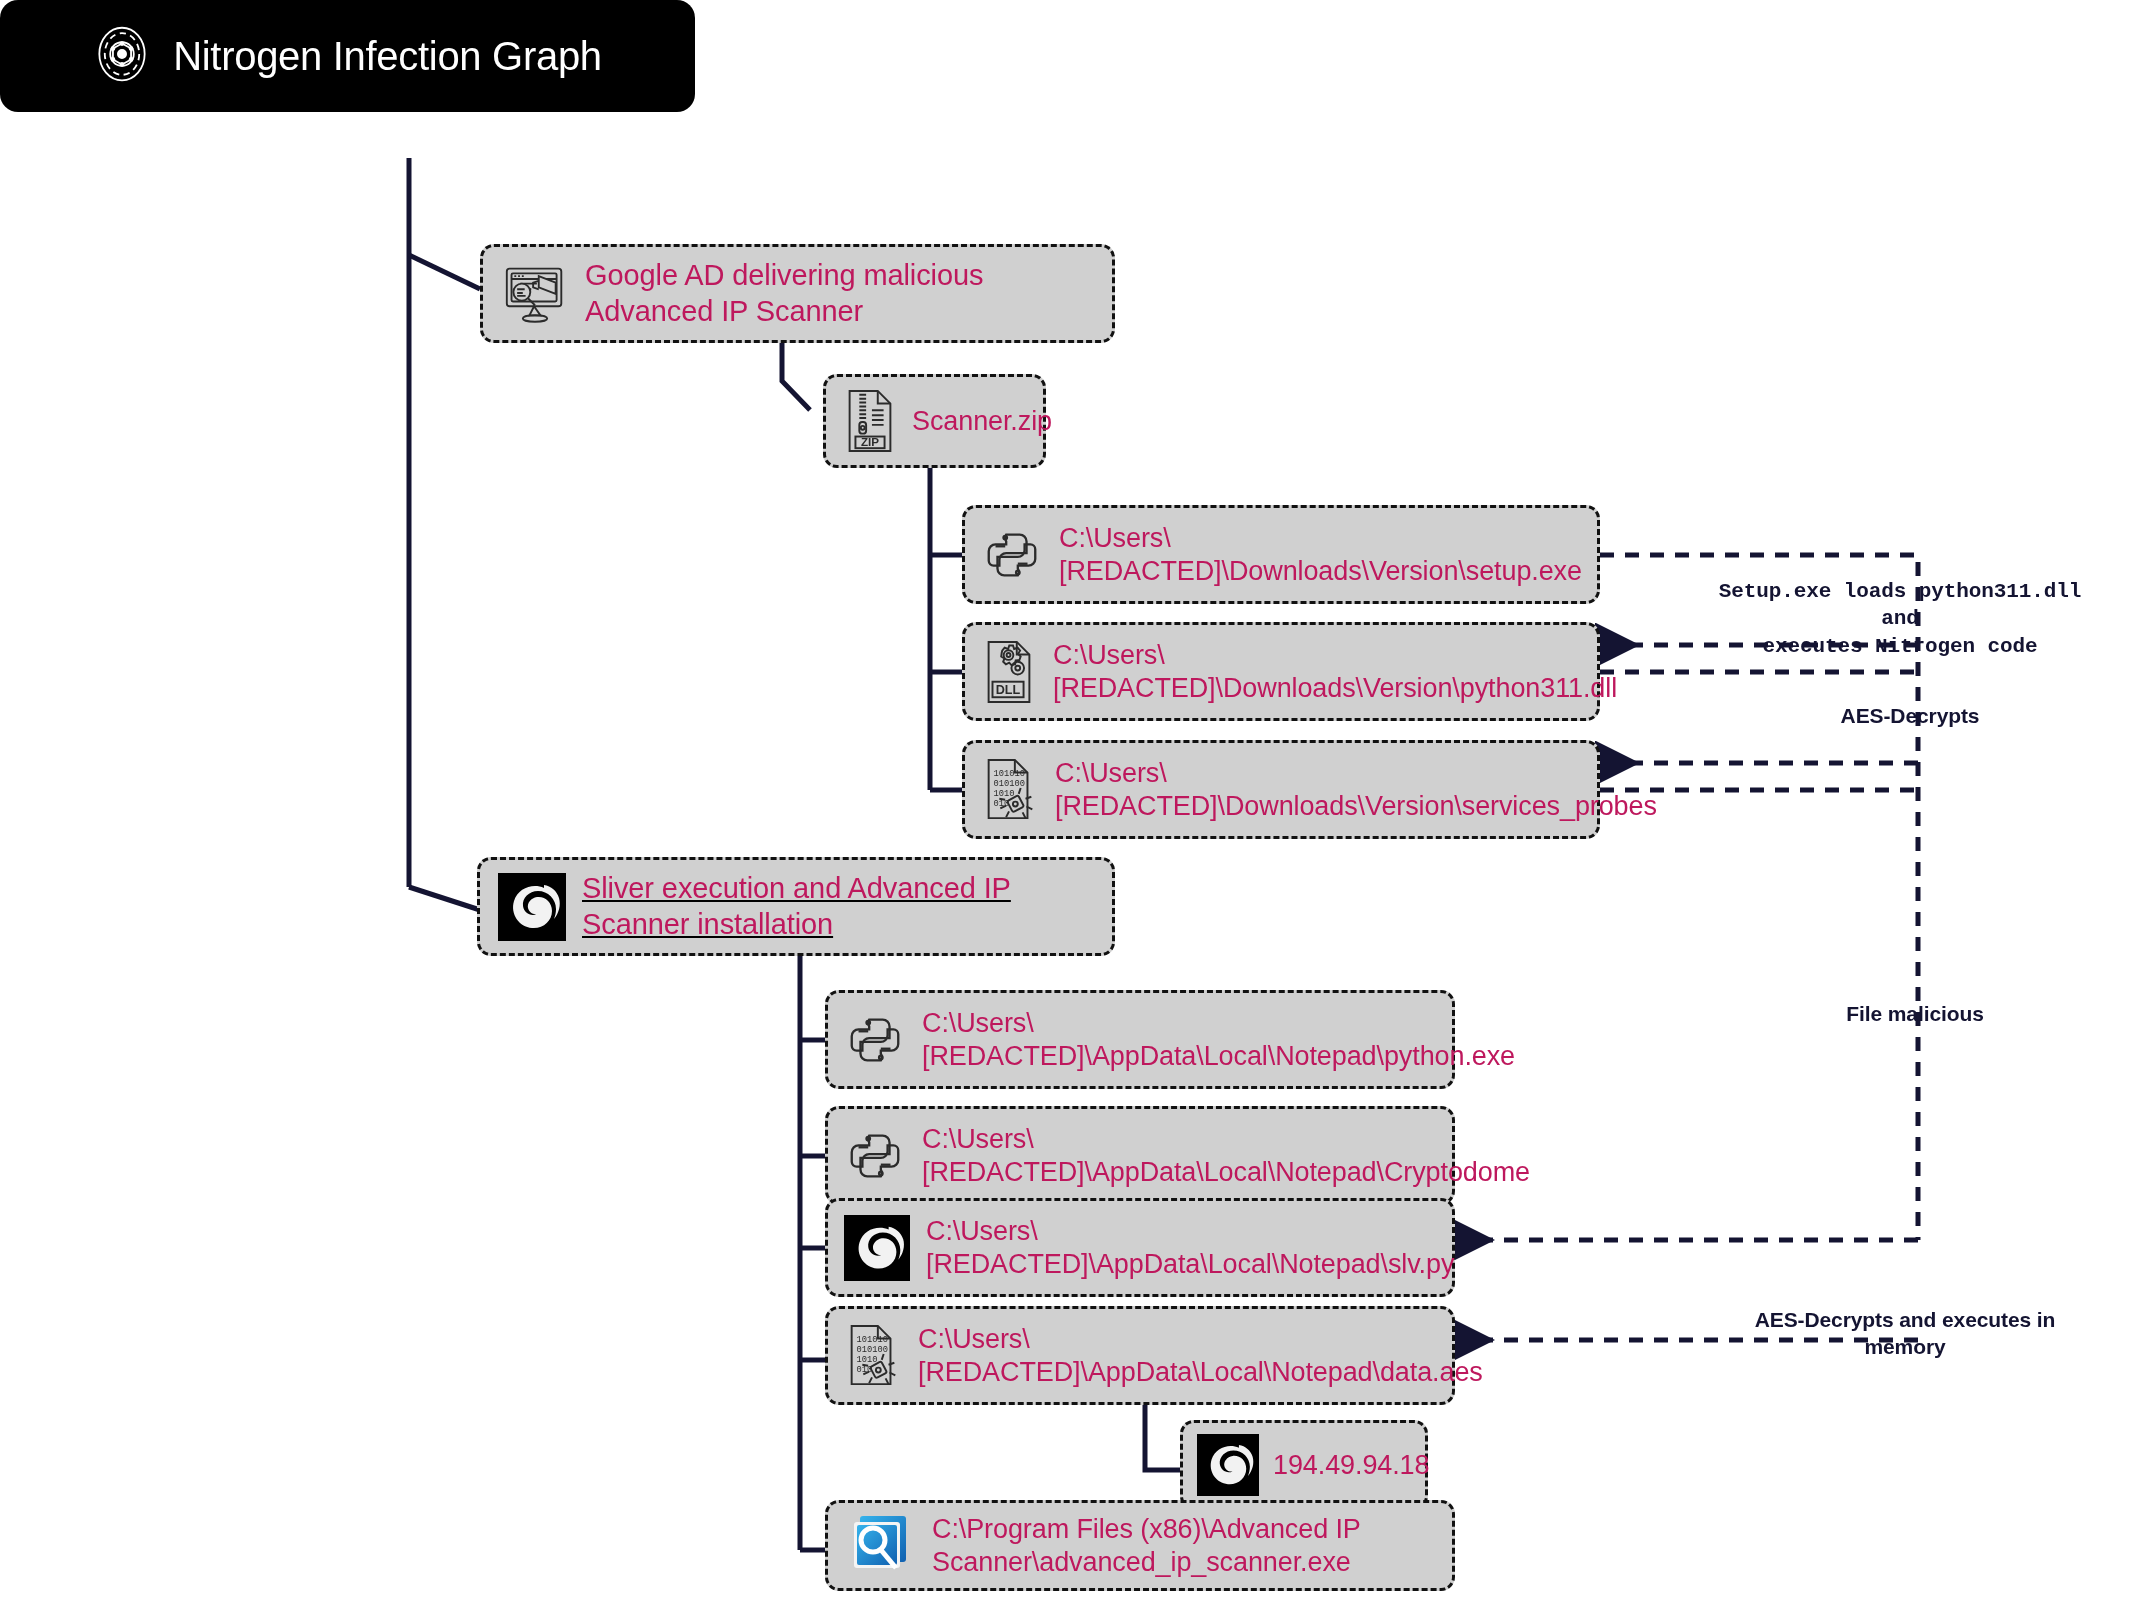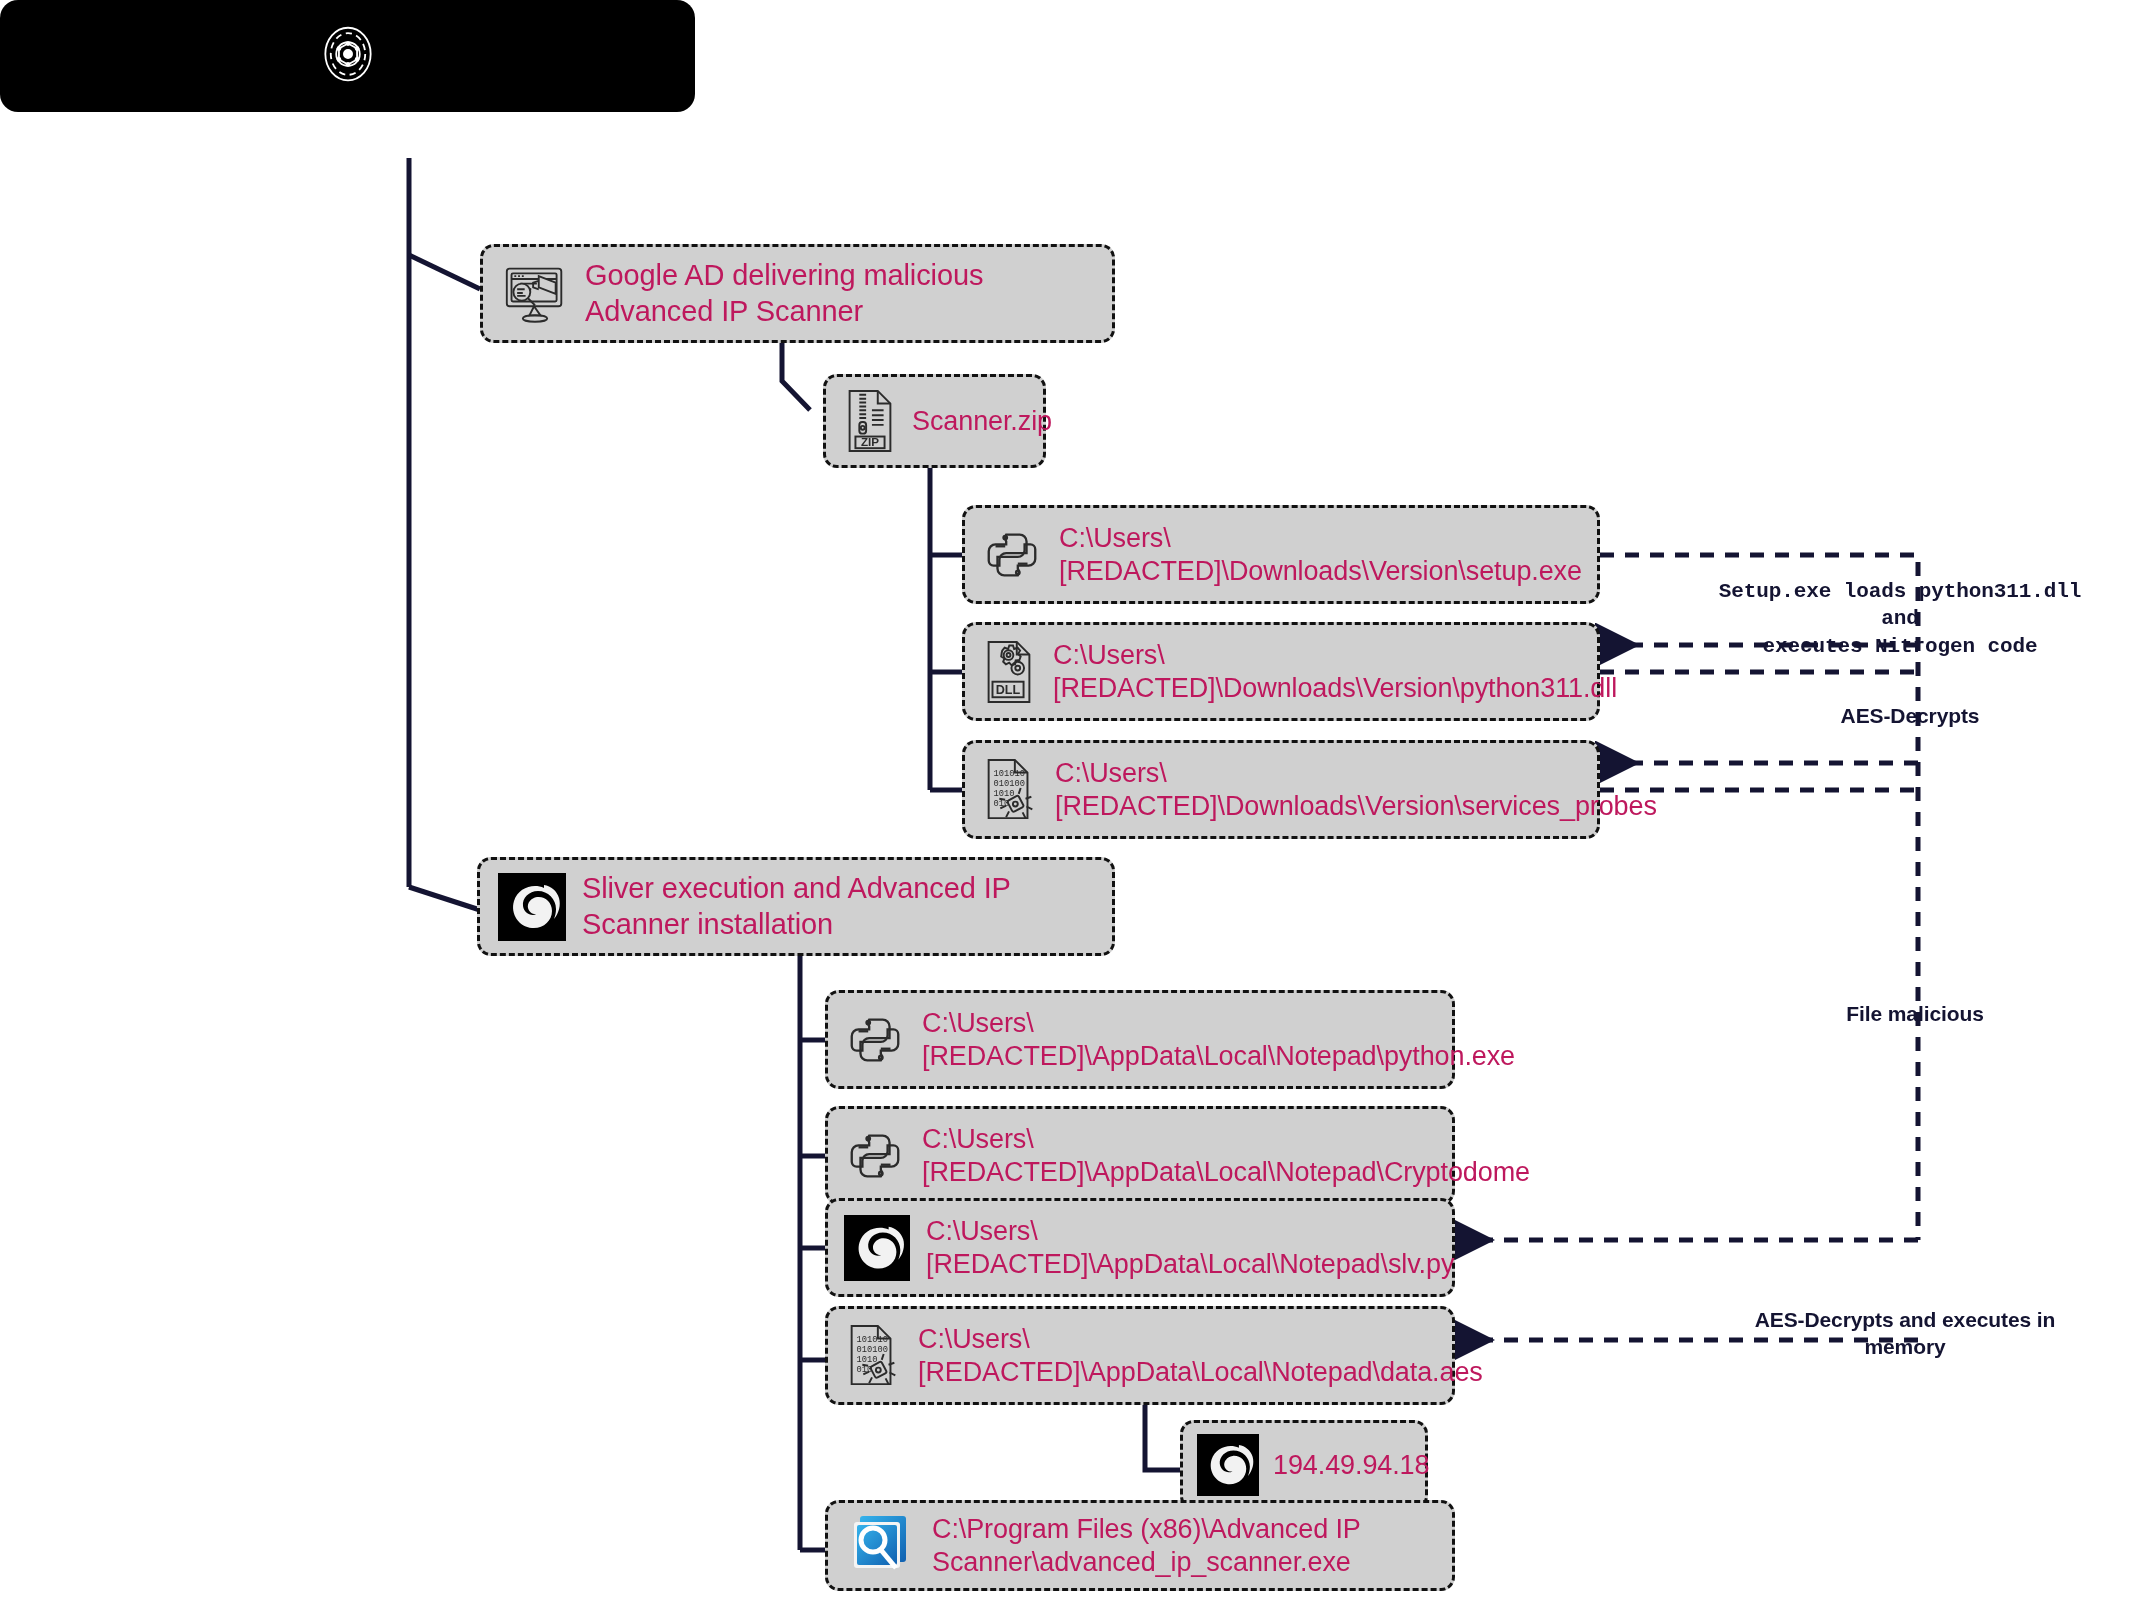--- a/index.html
+++ b/index.html
@@ -120,20 +120,21 @@
           <circle cx="32" cy="20.5" r="2.6" fill="#ffffff" stroke="none"></circle>
           <circle cx="32" cy="43.5" r="2.6" fill="#ffffff" stroke="none"></circle>
           <circle cx="22" cy="26" r="2.6" fill="#ffffff" stroke="none"></circle>
           <circle cx="42" cy="26" r="2.6" fill="#ffffff" stroke="none"></circle>
           <circle cx="22" cy="38" r="2.6" fill="#ffffff" stroke="none"></circle>
           <circle cx="42" cy="38" r="2.6" fill="#ffffff" stroke="none"></circle>
           <path d="M32 20.5 L22 26 L22 38 L32 43.5 L42 38 L42 26 Z"></path>
         </g>
       </svg>
     </span>
+    <span class="title-text">Nitrogen Infection Graph</span>
   </div>
 
   <div class="node dashed" style="left:480px;top:244px;width:635px;height:99px;padding:0 18px;gap:16px;">
     <span class="ico">
       <svg width="68" height="62" viewBox="0 0 72 66">
         <g fill="none" stroke="#2b2b2b" stroke-width="2">
           <rect x="6" y="6" width="58" height="40" rx="3"></rect>
           <rect x="11" y="11" width="48" height="30" rx="1.5"></rect>
           <path d="M11 17 H59"></path>
           <path d="M14 14 h2 M18 14 h2 M22 14 h2"></path>
@@ -223,21 +224,21 @@
           <rect x="28" y="42" width="13" height="13" rx="2" transform="rotate(-28 34 48)"></rect>
           <path d="M24 44 l-6 -1 M25 50 l-6 3 M28 56 l-3 6 M38 38 l2 -6 M45 43 l6 -2 M46 51 l6 3 M42 57 l3 6"></path>
           <circle cx="34.5" cy="48.5" r="2.5"></circle>
         </g>
       </svg>
     </span>
     <span class="txt" style="font-size:27px;">C:\Users\
 [REDACTED]\Downloads\Version\services_probes</span>
   </div>
 
-  <div class="node dashed" style="left:477px;top:857px;width:638px;height:99px;padding:0 18px;gap:16px;">
+  <div class="node dashed" style="left:477px;top:857px;width:638px;height:99px;padding:0 18px;gap:16px;text-decoration:underline;">
     <span class="ico">
       <svg class="sliver-logo" width="68" height="68" viewBox="0 0 68 68">
         <rect x="0" y="0" width="68" height="68" fill="#000000"></rect>
         <path d="M46 15 c-11 -5 -26 0 -30 13 c-4 13 5 26 18 27 c11 1 20 -7 20 -17
                  c0 -9 -7 -15 -15 -14 c-6 1 -10 6 -9 11 c1 4 5 7 9 6 c-6 3 -13 -1 -14 -8
                  c-1 -8 6 -15 15 -15 c10 0 18 8 18 18 c0 4 -1 7 -2 10 c5 -6 7 -14 5 -21
                  c-2 -7 -8 -12 -15 -13 z" fill="#f2f2f2"></path>
       </svg>
     </span>
     <span class="txt" style="font-size:29px;">Sliver execution and Advanced IP

